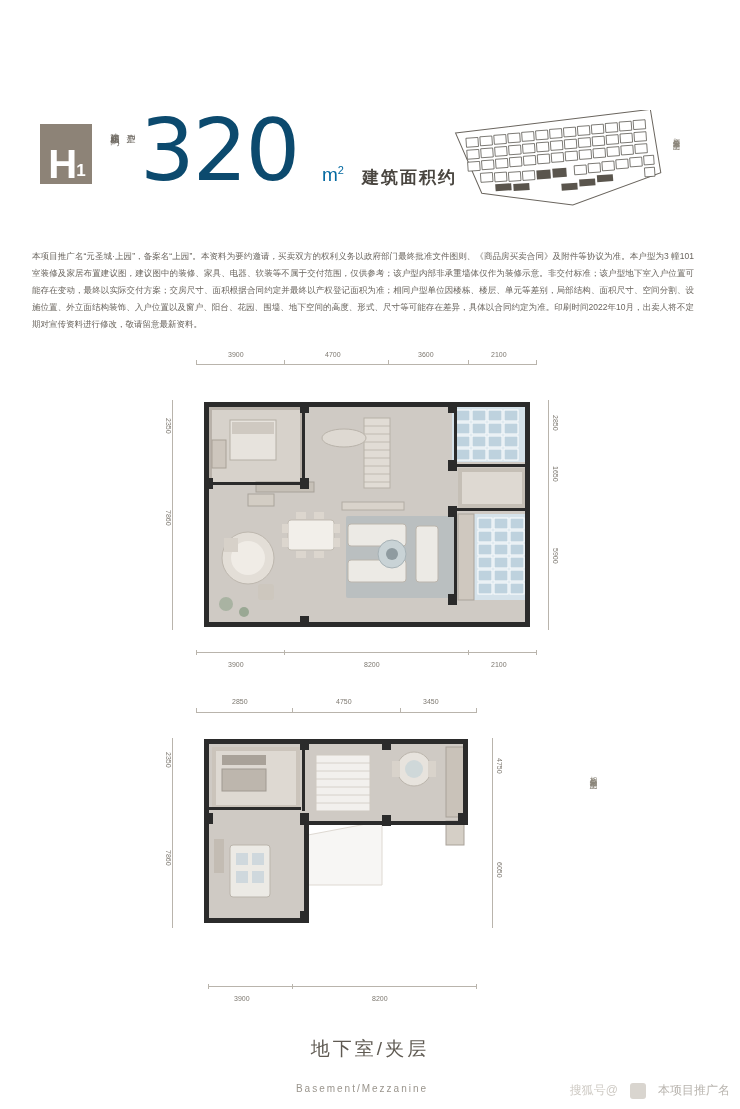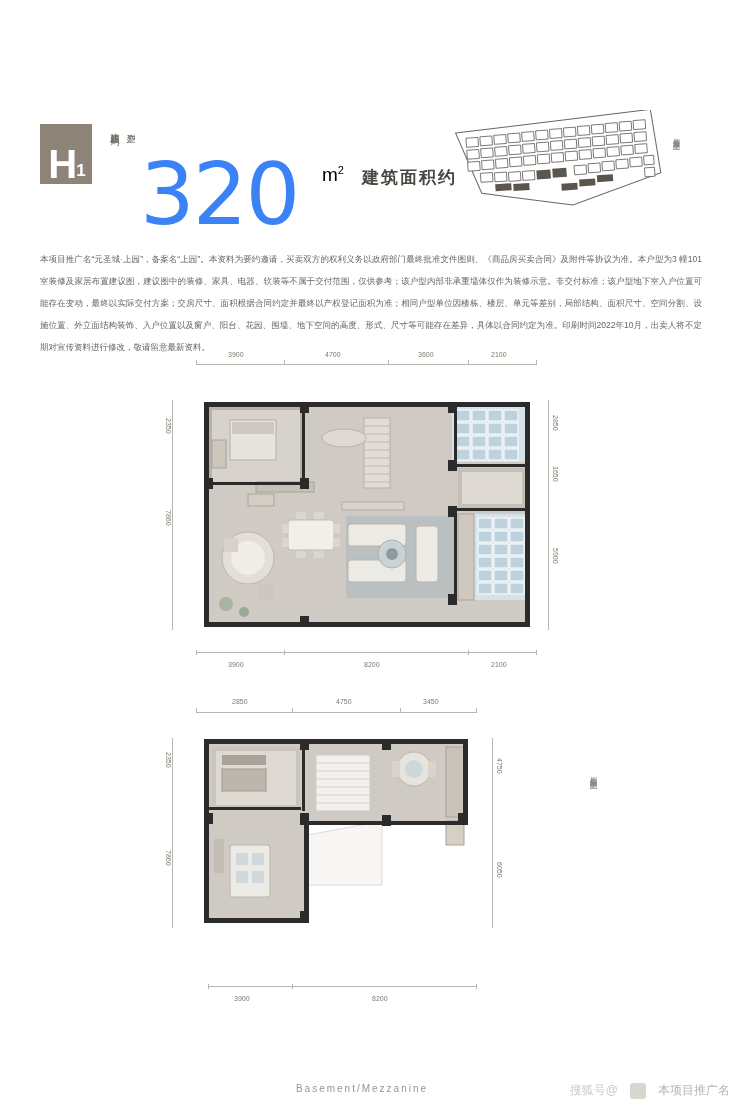--- a/index.html
+++ b/index.html
@@ -24,38 +24,38 @@
     font-size:9px;line-height:11px;color:#6f6a63;letter-spacing:1px;
     writing-mode:vertical-rl;text-orientation:upright;height:56px;
   }
   .htype2{
     position:absolute;left:76px;top:8px;width:20px;
     font-size:9px;line-height:11px;color:#6f6a63;letter-spacing:1px;
     writing-mode:vertical-rl;text-orientation:upright;height:56px;
   }
   .area{
     position:absolute;left:100px;top:-16px;font-size:86px;line-height:96px;
-    color:#3b82f6;font-weight:400;letter-spacing:-2px;font-family:"DejaVu Sans",sans-serif;margin-top:44px;
-  }
-  .unit{position:absolute;left:282px;top:46px;font-size:19px;color:#000000;}
+    color:#0c4a6e;font-weight:400;letter-spacing:-2px;font-family:"DejaVu Sans",sans-serif;
+  }
+  .unit{position:absolute;left:282px;top:46px;font-size:19px;color:#0369a1;}
   .unit sup{font-size:11px;}
   .rooms{position:absolute;left:322px;top:48px;font-size:17px;color:#4a4640;letter-spacing:2px;font-weight:700;}
 
   
   .siteplan{position:absolute;left:450px;top:110px;width:215px;height:110px;}
   .siteplan svg{display:block;}
   .site-label{
     position:absolute;left:672px;top:132px;font-size:7px;color:#8a8479;
     writing-mode:vertical-rl;text-orientation:upright;letter-spacing:1px;line-height:9px;
   }
 
   
   .disclaimer{
-    position:absolute;left:40px;top:248px;width:662px;
-    font-size:8.5px;line-height:22px;color:#6a655e;text-align:justify;
+    position:absolute;left:32px;top:248px;width:662px;
+    font-size:8.5px;line-height:17px;color:#6a655e;text-align:justify;
   }
 
   
   .plan{position:absolute;}
   .dimtxt{position:absolute;font-size:7px;color:#7d7870;}
   .dimtxt.vert{writing-mode:vertical-rl;text-orientation:mixed;}
   .dimline{position:absolute;background:#b9b4ac;}
   .tick{position:absolute;background:#b9b4ac;width:1px;height:5px;}
 
   
@@ -429,20 +429,21 @@
     <div class="dimtxt vert" style="left:165px;top:752px;">2350</div>
     <div class="dimtxt vert" style="left:165px;top:850px;">7860</div>
 
     <div class="dimline" style="left:492px;top:738px;width:1px;height:190px;"></div>
     <div class="dimtxt vert" style="left:496px;top:758px;">4750</div>
     <div class="dimtxt vert" style="left:496px;top:862px;">6050</div>
   </div>
 
   <div class="right-vert">相位分布示意图</div>
 
+  <div class="footer-title">地下室/夹层</div>
   <div class="footer-sub">Basement/Mezzanine</div>
 
   <div class="watermark">
     <span class="wm-text">搜狐号@</span>
     <span class="wm-logo"></span>
     <span class="wm-text2">本项目推广名</span>
   </div>
 
 </div>
 

